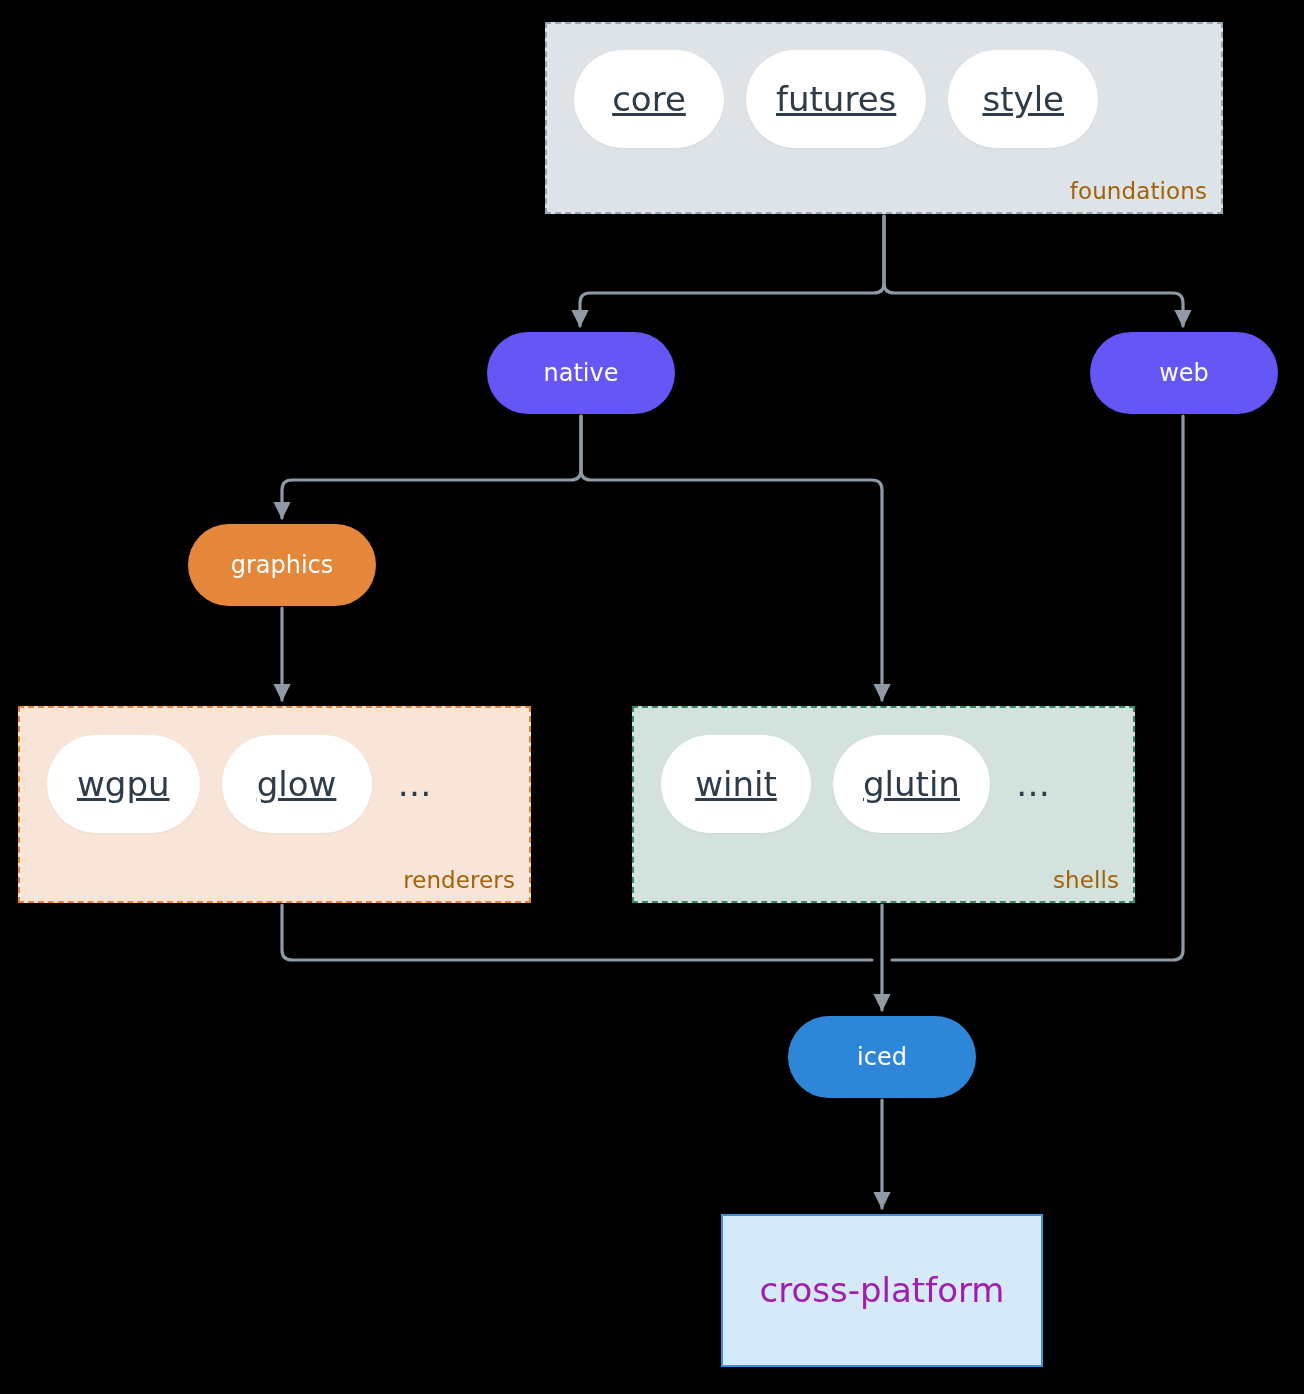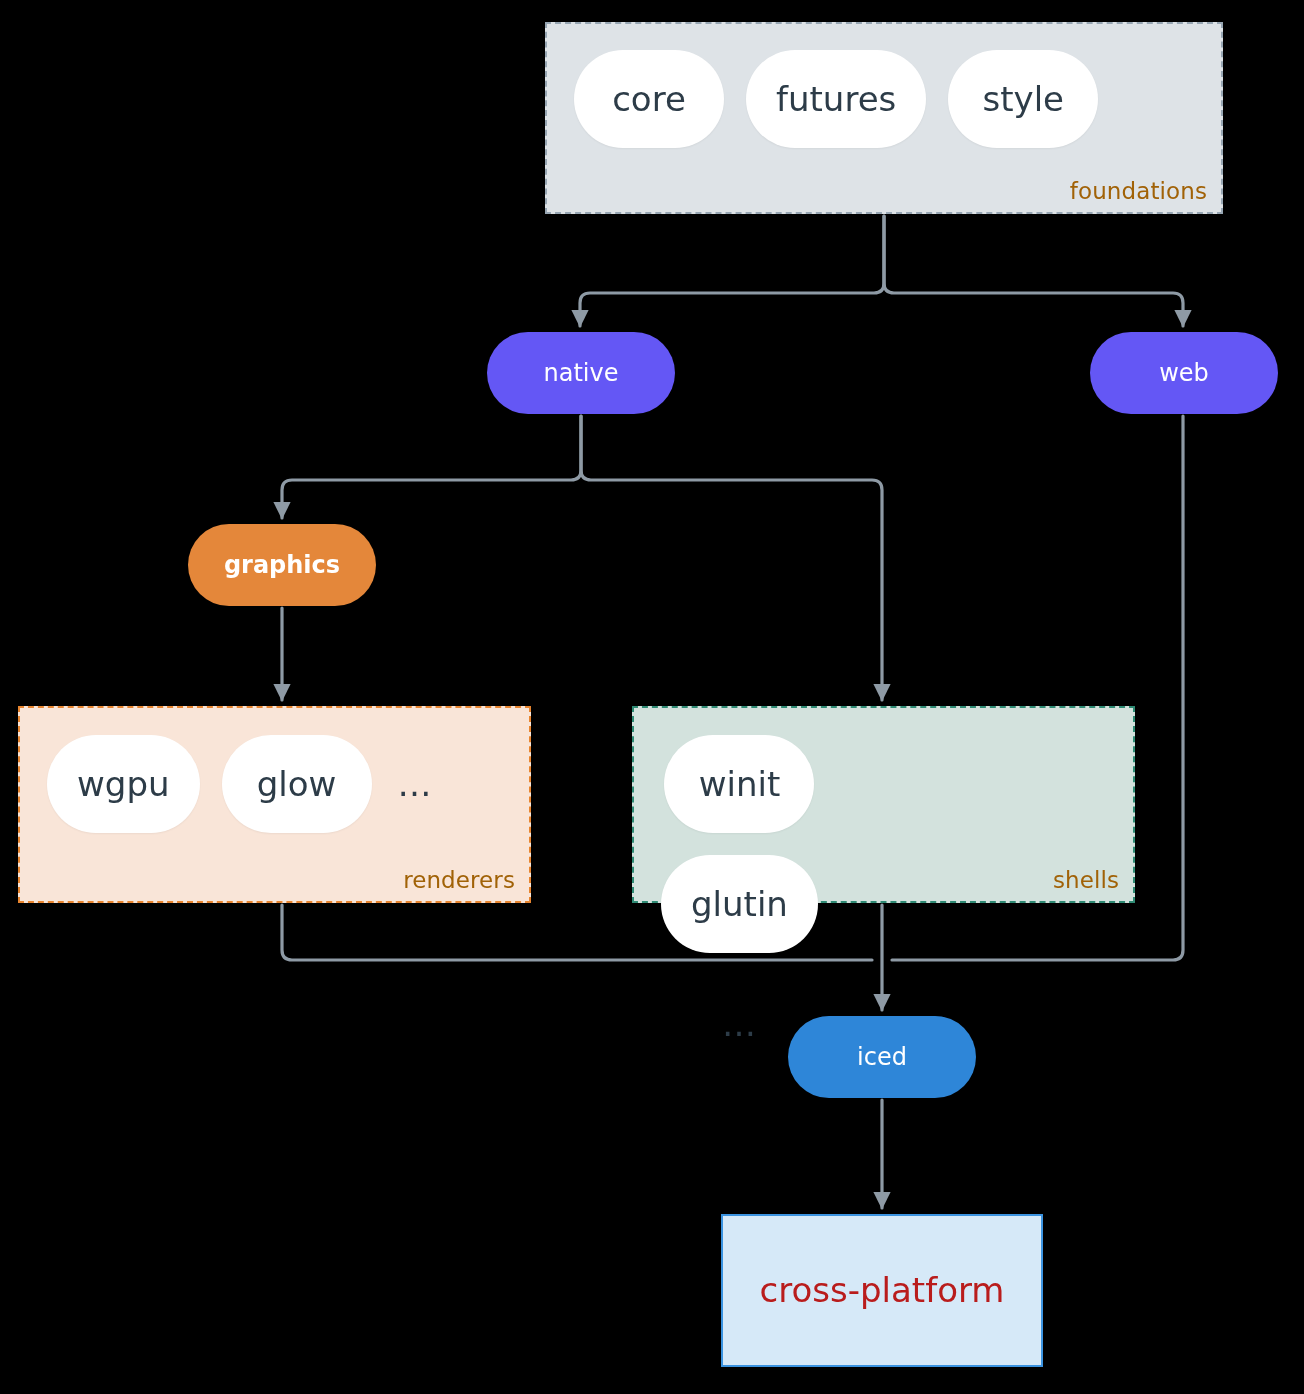--- a/index.html
+++ b/index.html
@@ -62,37 +62,38 @@
     border: 2px dashed #e8852f;
   }
   #group-renderers .group-items { left: 27px; top: 27px; }
 
   #group-shells {
     left: 632px; top: 706px;
     width: 503px; height: 197px;
     background: #d3e2dd;
     border: 2px dashed #2f8b74;
   }
-  #group-shells .group-items { left: 27px; top: 27px; flex-direction: column; }
+  #group-shells .group-items { left: 27px; top: 27px; }
 
   
   .pill-white {
     height: 98px;
     min-width: 150px;
     padding: 0 30px;
     box-sizing: border-box;
     background: #ffffff;
     border-radius: 49px;
     display: flex;
     align-items: center;
     justify-content: center;
     font-size: 34px;
     color: #2d3c48;
     box-shadow: 0 1px 2px rgba(0,0,0,.05);
     white-space: nowrap;
+    text-decoration: underline;
   }
   .ellipsis {
     font-size: 34px;
     color: #2d3c48;
     line-height: 98px;
     padding: 0 4px;
     letter-spacing: 1px;
   }
 
   
@@ -116,21 +117,20 @@
     left: 1090px; top: 332px;
     width: 188px; height: 82px;
     background: #6457f5;
     border-radius: 41px;
   }
   #node-graphics {
     left: 188px; top: 524px;
     width: 188px; height: 82px;
     background: #e4873a;
     border-radius: 41px;
-    font-weight: bold;
   }
   #node-iced {
     left: 788px; top: 1016px;
     width: 188px; height: 82px;
     background: #2e86d8;
     border-radius: 41px;
   }
 
   
   #node-application {
@@ -138,21 +138,21 @@
     left: 721px; top: 1214px;
     width: 322px; height: 153px;
     box-sizing: border-box;
     background: #d6e9f8;
     border: 2px solid #3b93e0;
     display: flex;
     flex-direction: column;
     align-items: center;
     justify-content: center;
     font-size: 34px;
-    color: #b91c1c;
+    color: #a21caf;
     line-height: 1.28;
     text-align: center;
   }
 </style>
 </head>
 <body>
 
 <div id="canvas">
 
   <svg id="edges" viewBox="0 0 1304 1394" width="1304" height="1394">

